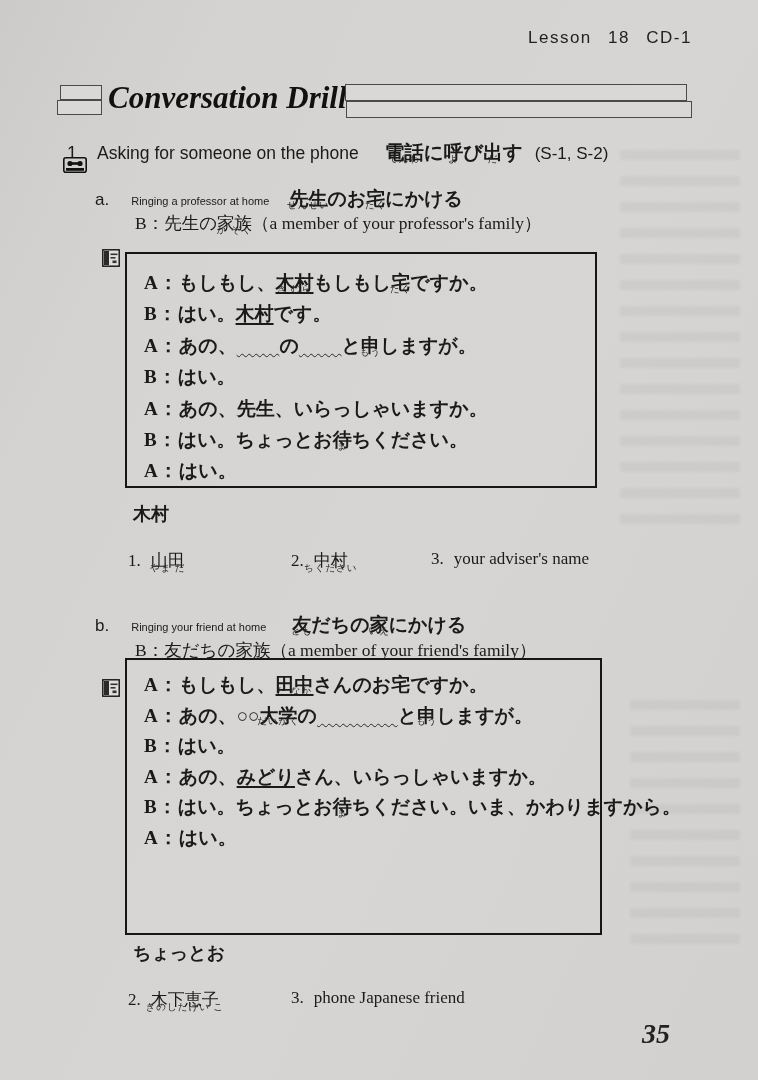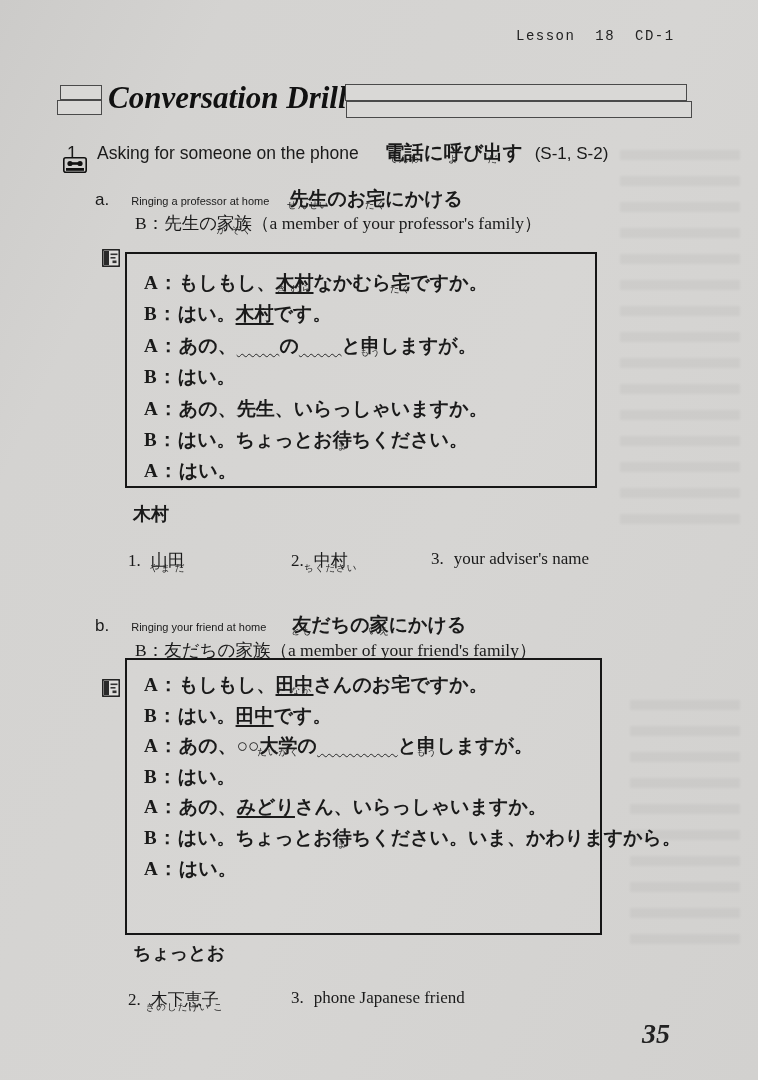--- a/index.html
+++ b/index.html
@@ -9,23 +9,23 @@
     background:linear-gradient(115deg,#cccbc9 0%,#d4d3d1 18%,#d6d5d3 55%,#d2d1cf 100%);
     font-family:"Liberation Serif", serif;
     color:#1a1a1a;
     overflow:hidden;
   }
   
   .bleed{position:absolute;opacity:0.055;filter:blur(1.2px);
     background:repeating-linear-gradient(180deg,#555 0 10px,transparent 10px 26px);}
   
   .lesson-header{
-    position:absolute;top:28px;left:516px;
-    font-family:Liberation Mono, monospace;
-    font-size:14px;letter-spacing:1.5px;word-spacing:10px;color:#222;
+    position:absolute;top:28px;left:528px;
+    font-family:Liberation Sans, sans-serif;
+    font-size:17px;letter-spacing:1.5px;word-spacing:10px;color:#222;
   }
   
   .deco-box{position:absolute;background:#d9d8d6;border:1.5px solid #4a4a4a;}
   .drill-title{
     position:absolute;top:80px;left:108px;
     font-size:31px;font-weight:bold;font-style:italic;
     font-family:"Liberation Serif", serif;color:#111;
   }
   
   .section-row{position:absolute;top:139px;left:67px;white-space:nowrap;}
@@ -115,21 +115,21 @@
       <rect x="0.8" y="0.8" width="16.4" height="16.4" fill="#e0dfdd" stroke="#111" stroke-width="1.4"></rect>
       <rect x="2" y="2" width="5" height="14" fill="#2a2a2a"></rect>
       <rect x="8.5" y="4.5" width="7" height="1.6" fill="#333"></rect>
       <rect x="8.5" y="8" width="5" height="1.6" fill="#333"></rect>
       <rect x="10.5" y="11.5" width="4" height="2.6" fill="#333"></rect>
     </svg>
   </span>
 
   <div class="dlg-box" style="left:125px;top:252px;width:472px;height:236px;padding-top:16px;">
     <div>
-        <div class="dlg-line" style="height: 31.4px;"><span class="dlg-speaker">A：</span><span class="seg">もしもし、</span><span class="seg ul">木村<span class="furi">き むら</span></span><span class="seg">なかむら</span><span class="seg">宅<span class="furi">たく</span></span><span class="seg">ですか。</span></div>
+        <div class="dlg-line" style="height: 31.4px;"><span class="dlg-speaker">A：</span><span class="seg">もしもし、</span><span class="seg ul">木村<span class="furi">き むら</span></span><span class="seg">もしもし</span><span class="seg">宅<span class="furi">たく</span></span><span class="seg">ですか。</span></div>
         <div class="dlg-line" style="height: 31.4px;"><span class="dlg-speaker">B：</span><span class="seg">はい。</span><span class="seg ul">木村</span><span class="seg">です。</span></div>
         <div class="dlg-line" style="height: 31.4px;"><span class="dlg-speaker">A：</span><span class="seg">あの、</span><span class="blank">&nbsp;&nbsp;&nbsp;&nbsp;&nbsp;&nbsp;&nbsp;&nbsp;&nbsp;</span><span class="seg">の</span><span class="blank">&nbsp;&nbsp;&nbsp;&nbsp;&nbsp;&nbsp;&nbsp;&nbsp;&nbsp;</span><span class="seg">と</span><span class="seg">申<span class="furi">もう</span></span><span class="seg">しますが。</span></div>
         <div class="dlg-line" style="height: 31.4px;"><span class="dlg-speaker">B：</span><span class="seg">はい。</span></div>
         <div class="dlg-line" style="height: 31.4px;"><span class="dlg-speaker">A：</span><span class="seg">あの、先生、いらっしゃいますか。</span></div>
         <div class="dlg-line" style="height: 31.4px;"><span class="dlg-speaker">B：</span><span class="seg">はい。ちょっとお</span><span class="seg">待<span class="furi">ま</span></span><span class="seg">ちください。</span></div>
         <div class="dlg-line" style="height: 31.4px;"><span class="dlg-speaker">A：</span><span class="seg">はい。</span></div>
       </div>
   </div>
 
   <div class="sub-head" style="left:133px;top:502px;"><span class="seg">木村</span></div>
@@ -152,21 +152,20 @@
       <rect x="2" y="2" width="5" height="14" fill="#2a2a2a"></rect>
       <rect x="8.5" y="4.5" width="7" height="1.6" fill="#333"></rect>
       <rect x="8.5" y="8" width="5" height="1.6" fill="#333"></rect>
       <rect x="10.5" y="11.5" width="4" height="2.6" fill="#333"></rect>
     </svg>
   </span>
 
   <div class="dlg-box" style="left:125px;top:658px;width:477px;height:277px;padding-top:12px;">
     <div>
         <div class="dlg-line" style="height: 30.6px;"><span class="dlg-speaker">A：</span><span class="seg">もしもし、</span><span class="seg ul">田中<span class="furi">た なか</span></span><span class="seg">さんのお宅ですか。</span></div>
-        <div class="dlg-line" style="height: 30.6px;"><span class="dlg-speaker">B：</span><span class="seg">はい。</span><span class="seg ul">田中</span><span class="seg">です。</span></div>
         <div class="dlg-line" style="height: 30.6px;"><span class="dlg-speaker">A：</span><span class="seg">あの、○○</span><span class="seg">大学<span class="furi">だいがく</span></span><span class="seg">の</span><span class="blank">&nbsp;&nbsp;&nbsp;&nbsp;&nbsp;&nbsp;&nbsp;&nbsp;&nbsp;&nbsp;&nbsp;&nbsp;&nbsp;&nbsp;&nbsp;&nbsp;&nbsp;</span><span class="seg">と</span><span class="seg">申<span class="furi">もう</span></span><span class="seg">しますが。</span></div>
         <div class="dlg-line" style="height: 30.6px;"><span class="dlg-speaker">B：</span><span class="seg">はい。</span></div>
         <div class="dlg-line" style="height: 30.6px;"><span class="dlg-speaker">A：</span><span class="seg">あの、</span><span class="seg ul">みどり</span><span class="seg">さん、いらっしゃいますか。</span></div>
         <div class="dlg-line" style="height: 30.6px;"><span class="dlg-speaker">B：</span><span class="seg">はい。ちょっとお</span><span class="seg">待<span class="furi">ま</span></span><span class="seg">ちください。いま、かわりますから。</span></div>
         <div class="dlg-line" style="height: 30.6px;"><span class="dlg-speaker">A：</span><span class="seg">はい。</span></div>
       </div>
   </div>
 
   <div class="sub-head" style="left:133px;top:941px;"><span class="seg">ちょっとお</span></div>
   <div class="sub-row" style="left:128px;top:988px;">

